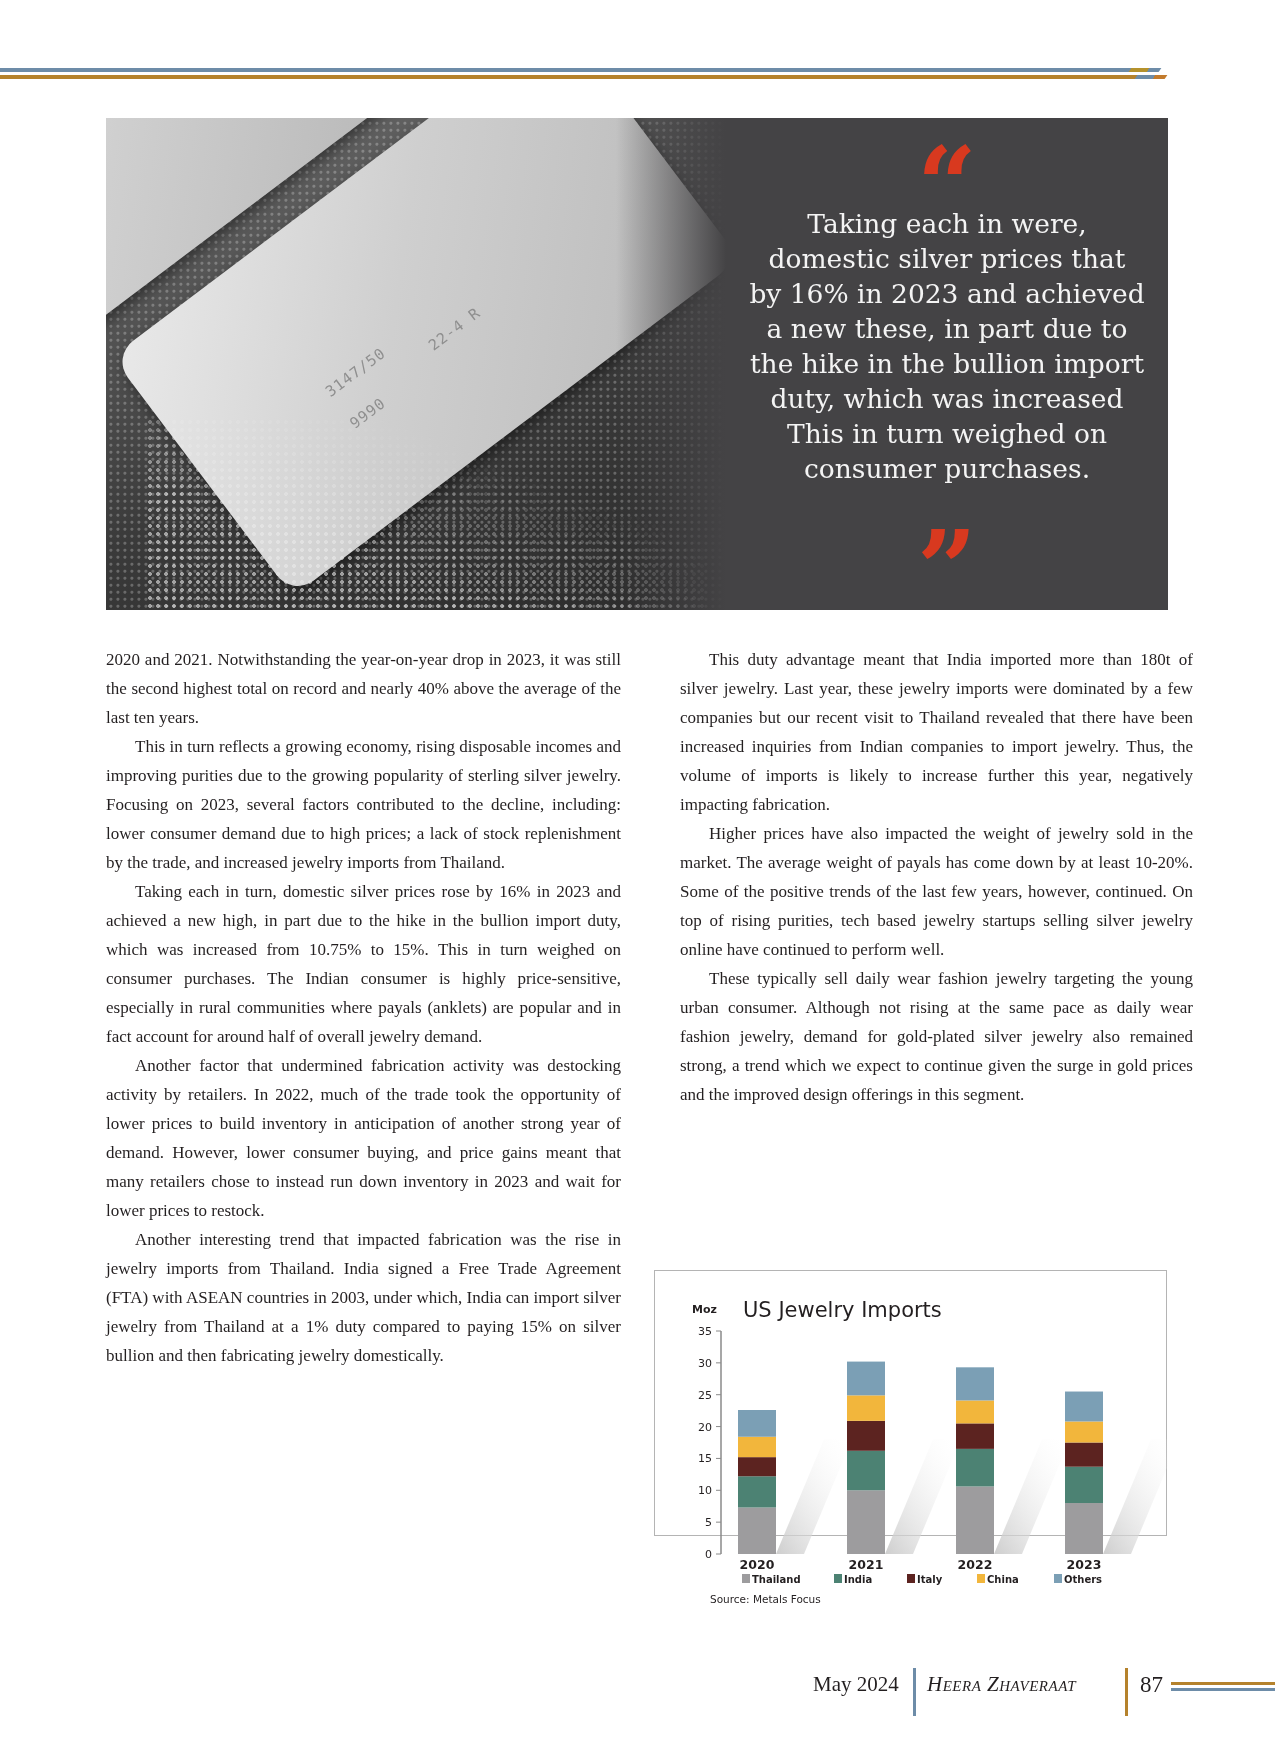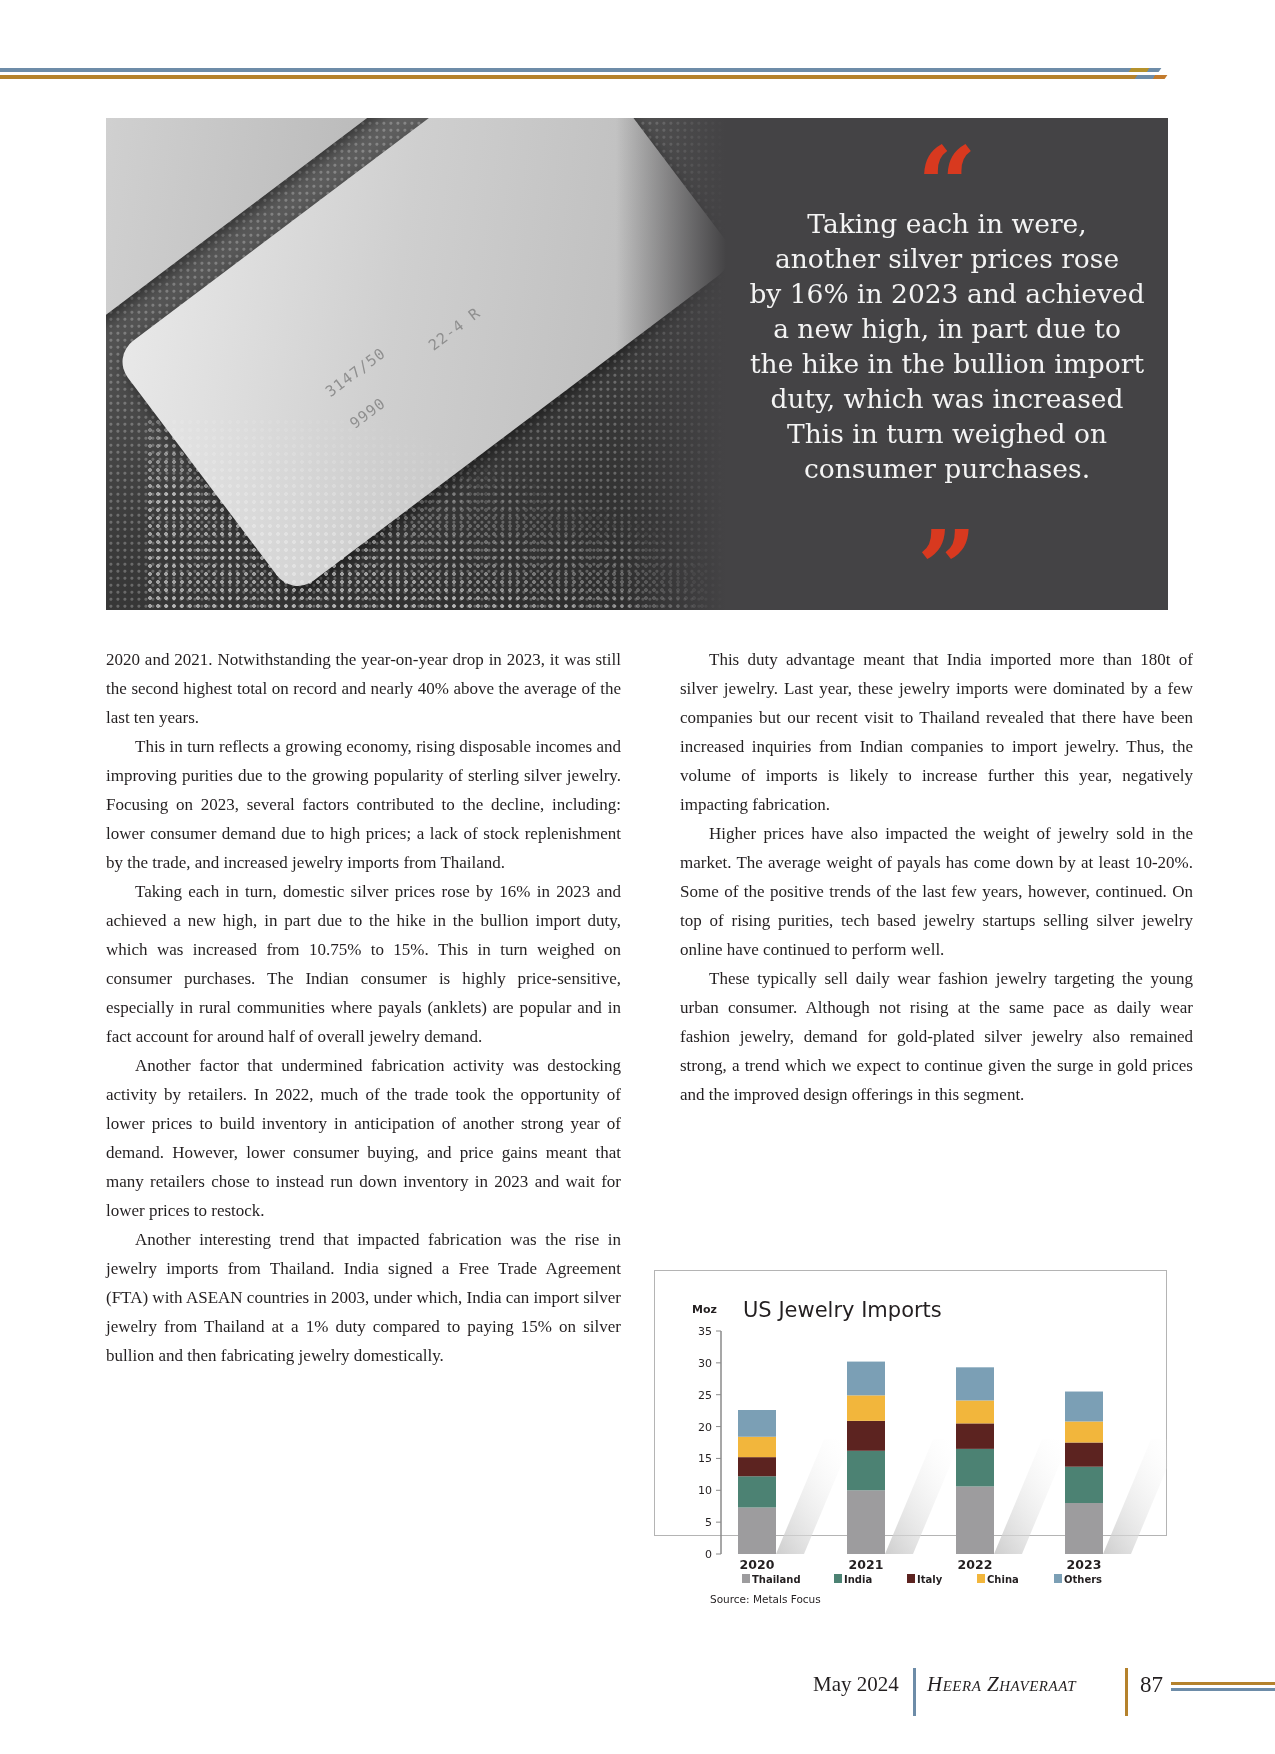--- a/index.html
+++ b/index.html
@@ -72,23 +72,23 @@
       <span class="ingot-mark" style="left:150px;top:150px;">3147/50</span>
       <span class="ingot-mark" style="left:150px;top:190px;">9990</span>
       <span class="ingot-mark" style="left:260px;top:175px;">22-4 R</span>
     </div>
     <div class="beads"></div>
   </div>
   <div class="quote-panel">
     <div class="quote-mark quote-open">“</div>
     <div class="quote-text" id="quote-lines">
         <div>Taking each in were,</div>
-        <div>another silver prices rose</div>
+        <div>domestic silver prices that</div>
         <div>by 16% in 2023 and achieved</div>
-        <div>a new high, in part due to</div>
+        <div>a new these, in part due to</div>
         <div>the hike in the bullion import</div>
         <div>duty, which was increased</div>
         <div>This in turn weighed on</div>
         <div>consumer purchases.</div>
       </div>
     <div class="quote-mark quote-close">”</div>
   </div>
 </div>
 
 <div class="col col-left">

